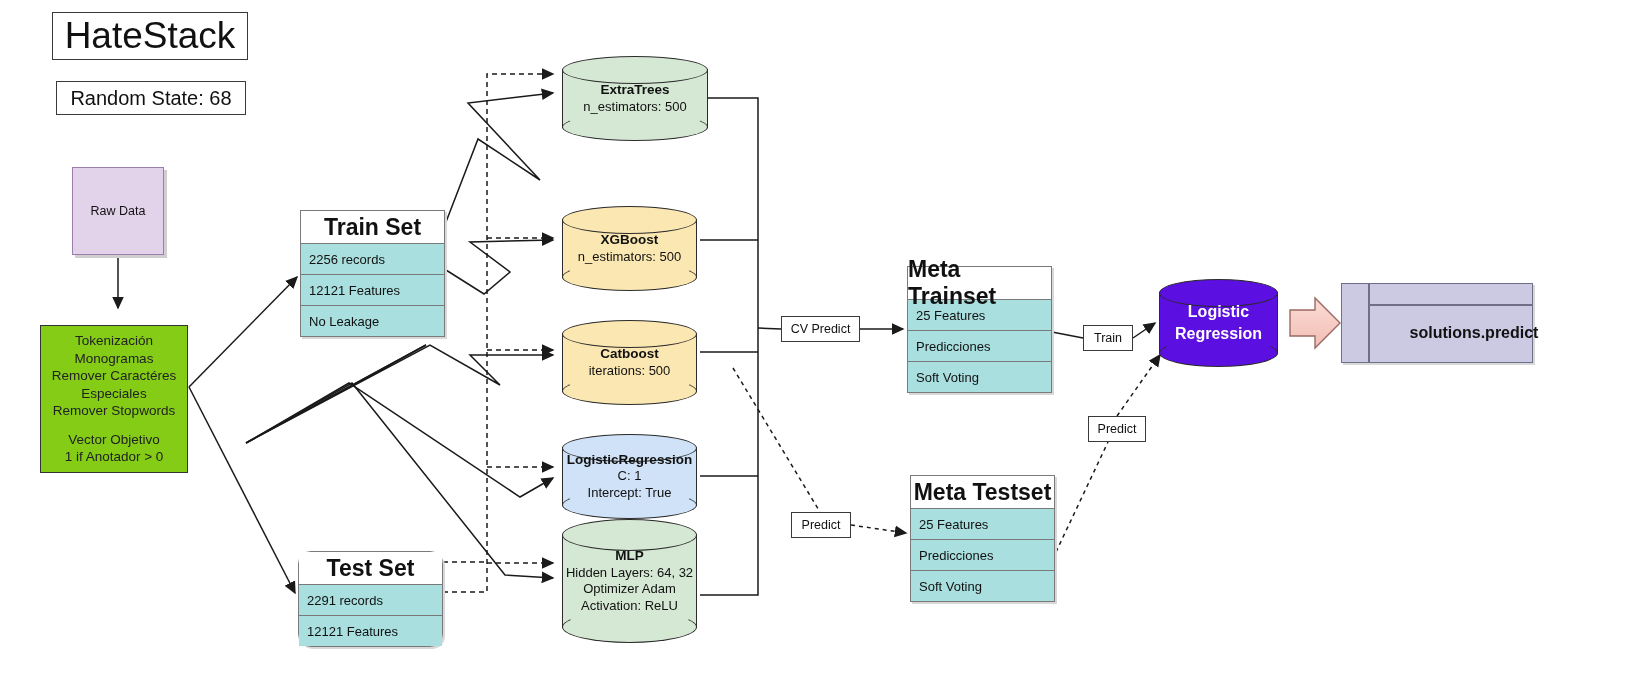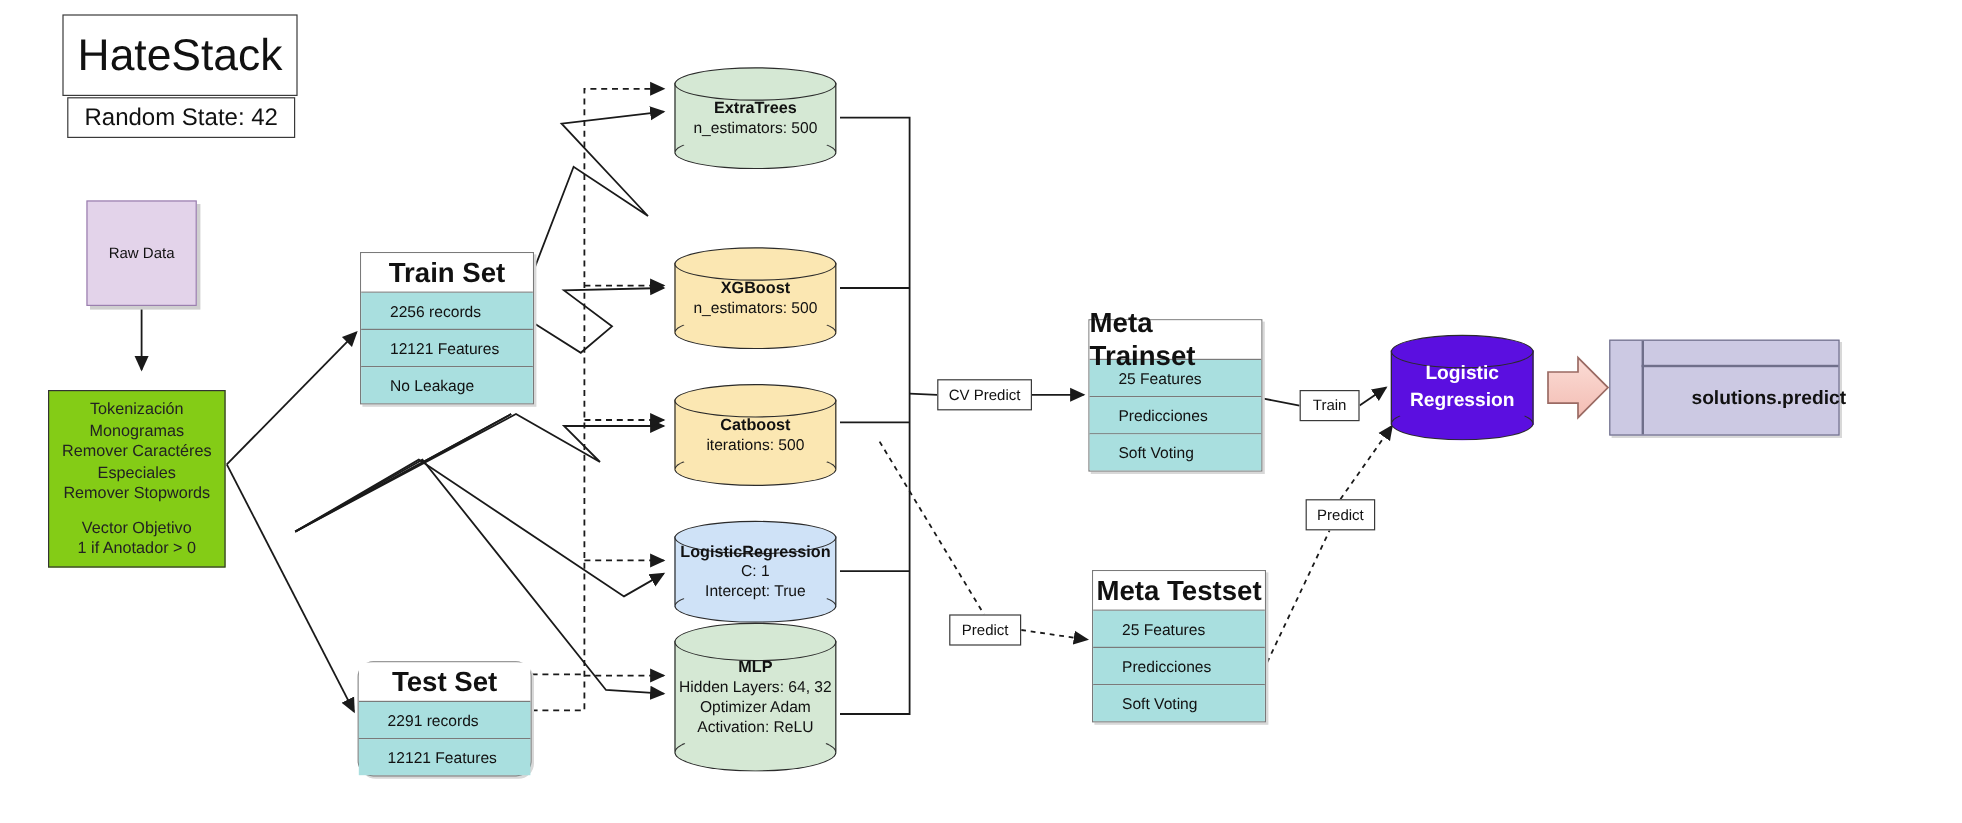--- a/index.html
+++ b/index.html
@@ -5,37 +5,37 @@
   html,body{margin:0;padding:0;background:#ffffff;}
   body{width:1635px;height:686px;position:relative;overflow:hidden;
        font-family:"Liberation Sans","DejaVu Sans",sans-serif;color:#111;}
   .canvas{position:absolute;left:0;top:0;width:1635px;height:686px;}
   svg.wires{position:absolute;left:0;top:0;width:1635px;height:686px;pointer-events:none;}
 
   
   .pbox{position:absolute;box-sizing:border-box;border:1.6px solid #3a3a3a;
         background:#ffffff;display:flex;align-items:center;justify-content:center;
         text-align:center;}
-  #title-box{left:52px;top:12px;width:196px;height:68px;font-size:37px;color:#111;}
+  #title-box{left:52px;top:12px;width:196px;height:48px;font-size:37px;color:#111;}
   #seed-box{left:56px;top:81px;width:190px;height:34px;font-size:20px;}
 
   #rawdata-box{left:72px;top:167px;width:92px;height:88px;background:#e3d3ea;
       border:1.4px solid #9a7fae;font-size:12.5px;box-shadow:3px 3px 0 0 #cfcfcf;}
 
   #prep-box{left:40px;top:313px;width:148px;height:148px;background:#84cc16;
       border:1.6px solid #333;font-size:13.5px;line-height:17.5px;color:#222;
       flex-direction:column;margin-top:12px;}
   #prep-box .sp{height:11px;}
 
   
   .tbl{position:absolute;box-sizing:border-box;border:1.4px solid #7a7a7a;
        background:#fff;box-shadow:2px 2px 0 0 #d8d8d8;}
   .tbl .hd{height:32px;display:flex;align-items:center;justify-content:center;
        font-weight:bold;font-size:23px;background:#fff;border-bottom:1.4px solid #7a7a7a;}
-  .tbl .rw{height:30px;display:flex;align-items:center;padding-left:24px;font-size:13px;
+  .tbl .rw{height:30px;display:flex;align-items:center;padding-left:8px;font-size:13px;
        background:#a9dfdf;border-bottom:1.4px solid #7a7a7a;color:#111;}
   .tbl .rw.last{border-bottom:none;}
 
   #trainset{left:300px;top:210px;width:145px;}
   #testset{left:298px;top:551px;width:145px;border-radius:13px;}
   #meta-trainset{left:907px;top:266px;width:145px;}
   #meta-testset{left:910px;top:475px;width:145px;}
 
   
   .cyl{position:absolute;box-sizing:border-box;}
@@ -43,21 +43,21 @@
       border-left:1.7px solid #2b2b2b;border-right:1.7px solid #2b2b2b;}
   .cyl .top{position:absolute;left:0;right:0;top:0;height:26px;border-radius:50%;
       border:1.7px solid #2b2b2b;}
   .cyl .bot{position:absolute;left:0;right:0;bottom:0;height:26px;border-radius:50%;
       border:1.7px solid #2b2b2b;border-top-color:transparent;}
   .cyl .lbl{position:absolute;left:0;right:0;top:0;bottom:0;display:flex;
       flex-direction:column;align-items:center;justify-content:center;
       text-align:center;font-size:13px;line-height:16.5px;z-index:5;}
   .cyl .lbl b{font-size:13.5px;}
 
-  #m-extratrees{left:562px;top:56px;width:135px;height:85px;}
+  #m-extratrees{left:562px;top:56px;width:146px;height:85px;}
   #m-xgboost{left:562px;top:206px;width:135px;height:85px;}
   #m-catboost{left:562px;top:320px;width:135px;height:85px;}
   #m-logreg{left:562px;top:434px;width:135px;height:85px;}
   #m-mlp{left:562px;top:519px;width:135px;height:124px;}
   #m-mlp .top{height:30px;} #m-mlp .bot{height:30px;}
   #m-mlp .body{top:15px;bottom:15px;}
 
   #final-lr{left:1159px;top:279px;width:119px;height:88px;padding-left:24px;}
   #final-lr .body{background:#5b0fe0;}
   #final-lr .top{background:#5b0fe0;}
@@ -139,21 +139,21 @@
       <path d="M1056,552 L1108,442"></path>
       <path d="M1117,416 L1160,355" marker-end="url(#ah)"></path>
     </g>
 
     <g>
       <path d="M1290,310 L1315,310 L1315,298 L1340,323 L1315,348 L1315,336 L1290,336 Z" fill="url(#pinkarrow)" stroke="#9a6a63" stroke-width="1.4"></path>
     </g>
   </svg>
 
   <div class="pbox" id="title-box">HateStack</div>
-  <div class="pbox" id="seed-box">Random State: 42</div>
+  <div class="pbox" id="seed-box">Random State: 68</div>
 
   <div class="pbox" id="rawdata-box">Raw Data</div>
 
   <div class="pbox" id="prep-box">
     <span>Tokenización</span>
     <span>Monogramas</span>
     <span>Remover Caractéres</span>
     <span>Especiales</span>
     <span>Remover Stopwords</span>
     <span class="sp"></span>

